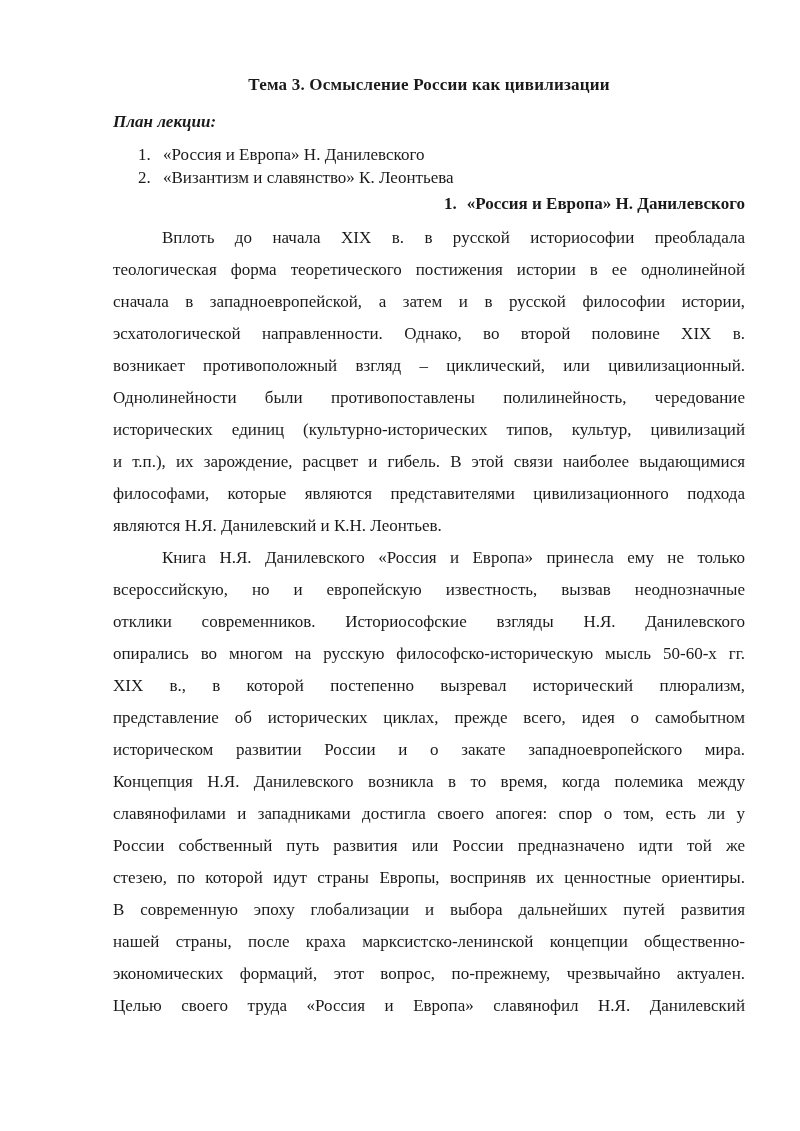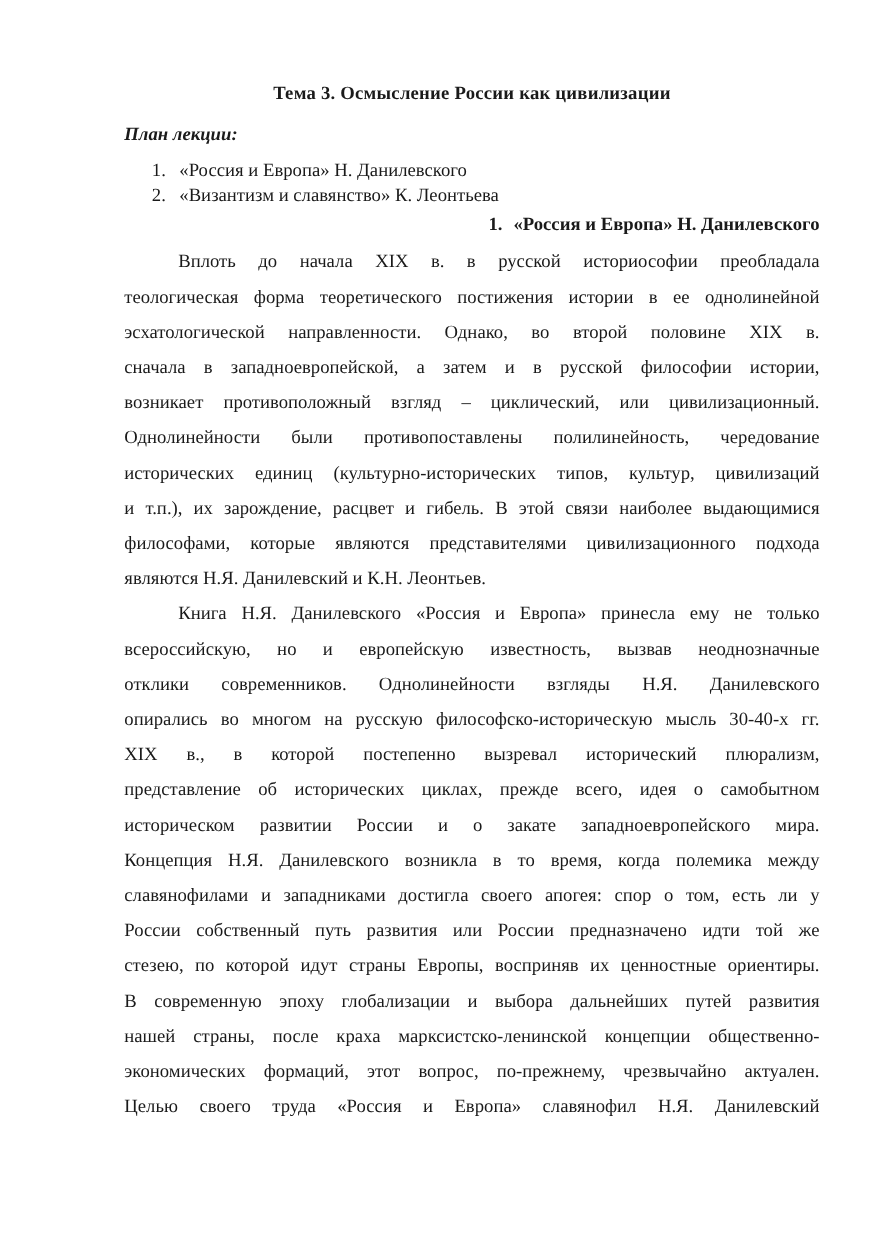--- a/index.html
+++ b/index.html
@@ -99,34 +99,34 @@
     </div>
 
   <div class="section-heading">
     <span class="heading-num">1.</span><span>«Россия и Европа» Н. Данилевского</span>
   </div>
 
   <div class="doc-body">
       <div class="para">
         <div class="pline first">Вплоть до начала XIX в. в русской историософии преобладала</div>
         <div class="pline">теологическая форма теоретического постижения истории в ее однолинейной</div>
+        <div class="pline">сначала в западноевропейской, а затем и в русской философии истории,</div>
         <div class="pline">эсхатологической направленности. Однако, во второй половине XIX в.</div>
-        <div class="pline">сначала в западноевропейской, а затем и в русской философии истории,</div>
         <div class="pline">возникает противоположный взгляд – циклический, или цивилизационный.</div>
         <div class="pline">Однолинейности были противопоставлены полилинейность, чередование</div>
         <div class="pline">исторических единиц (культурно-исторических типов, культур, цивилизаций</div>
         <div class="pline">и т.п.), их зарождение, расцвет и гибель. В этой связи наиболее выдающимися</div>
         <div class="pline">философами, которые являются представителями цивилизационного подхода</div>
         <div class="pline lastline">являются Н.Я. Данилевский и К.Н. Леонтьев.</div>
       </div>
       <div class="para">
         <div class="pline first">Книга Н.Я. Данилевского «Россия и Европа» принесла ему не только</div>
         <div class="pline">всероссийскую, но и европейскую известность, вызвав неоднозначные</div>
-        <div class="pline">отклики современников. Однолинейности взгляды Н.Я. Данилевского</div>
-        <div class="pline">опирались во многом на русскую философско-историческую мысль 30-40-х гг.</div>
+        <div class="pline">отклики современников. Историософские взгляды Н.Я. Данилевского</div>
+        <div class="pline">опирались во многом на русскую философско-историческую мысль 50-60-х гг.</div>
         <div class="pline">XIX в., в которой постепенно вызревал исторический плюрализм,</div>
         <div class="pline">представление об исторических циклах, прежде всего, идея о самобытном</div>
         <div class="pline">историческом развитии России и о закате западноевропейского мира.</div>
         <div class="pline">Концепция Н.Я. Данилевского возникла в то время, когда полемика между</div>
         <div class="pline">славянофилами и западниками достигла своего апогея: спор о том, есть ли у</div>
         <div class="pline">России собственный путь развития или России предназначено идти той же</div>
         <div class="pline">стезею, по которой идут страны Европы, восприняв их ценностные ориентиры.</div>
         <div class="pline">В современную эпоху глобализации и выбора дальнейших путей развития</div>
         <div class="pline">нашей страны, после краха марксистско-ленинской концепции общественно-</div>
         <div class="pline">экономических формаций, этот вопрос, по-прежнему, чрезвычайно актуален.</div>

